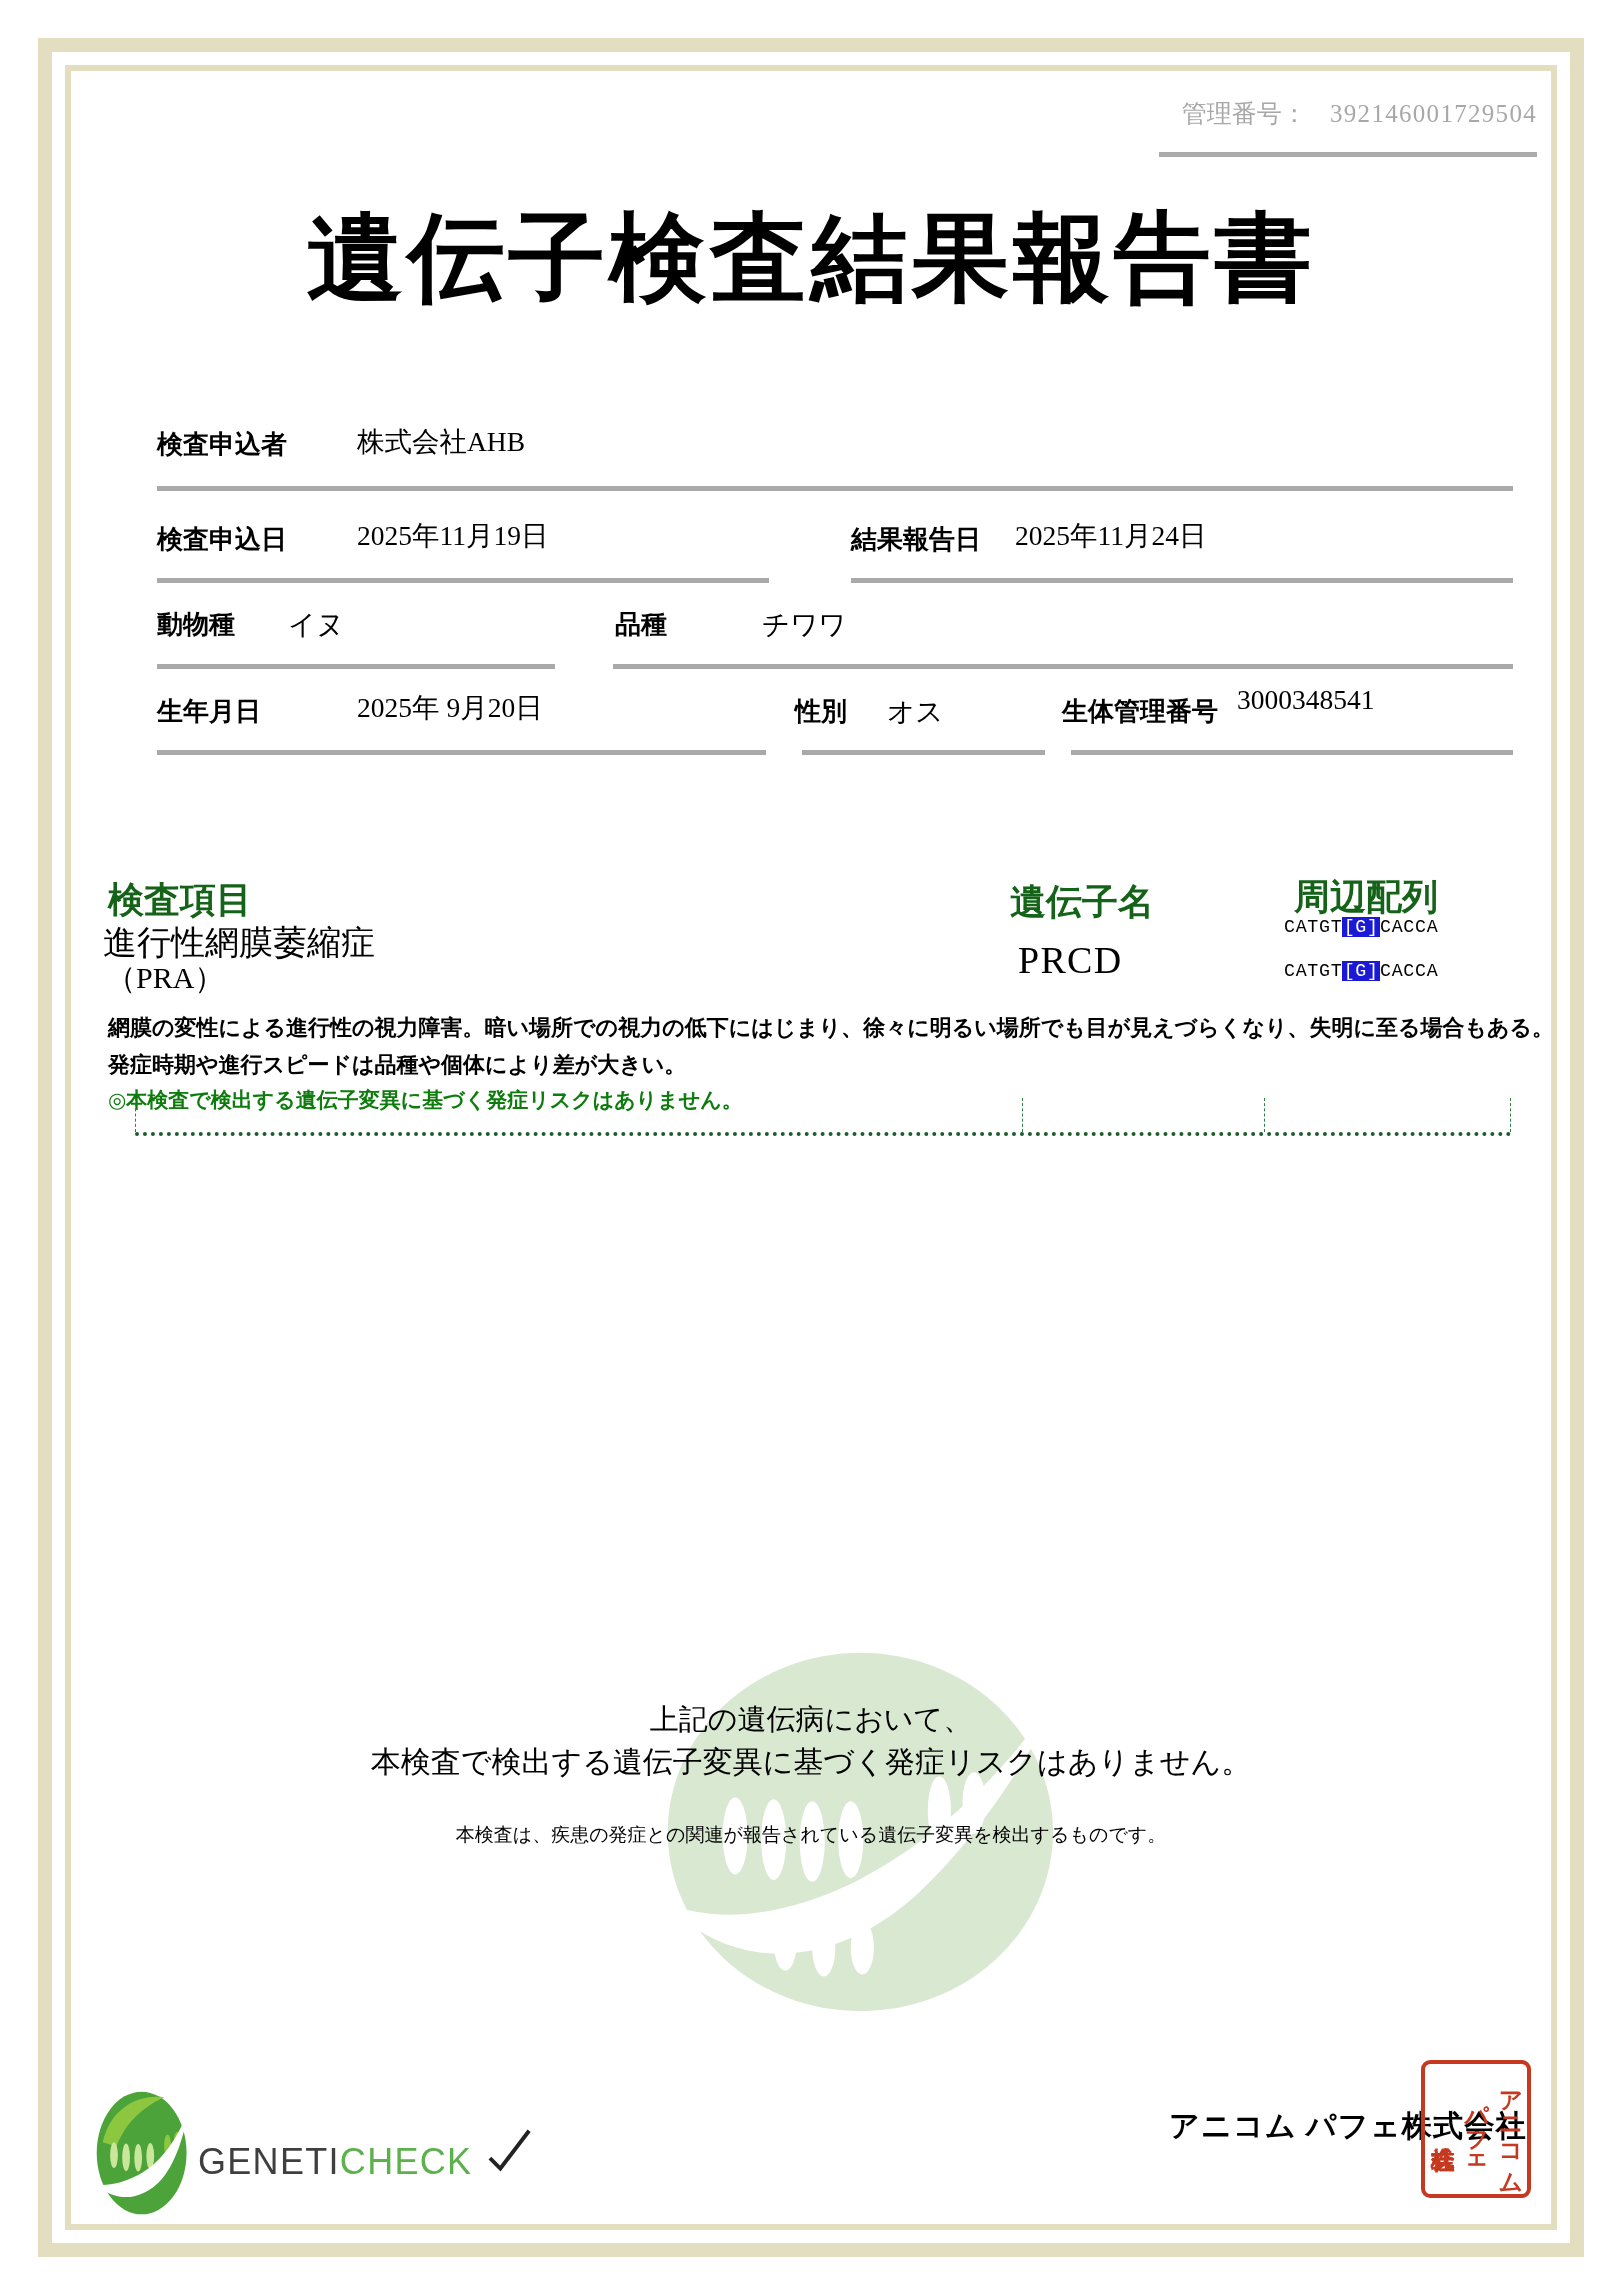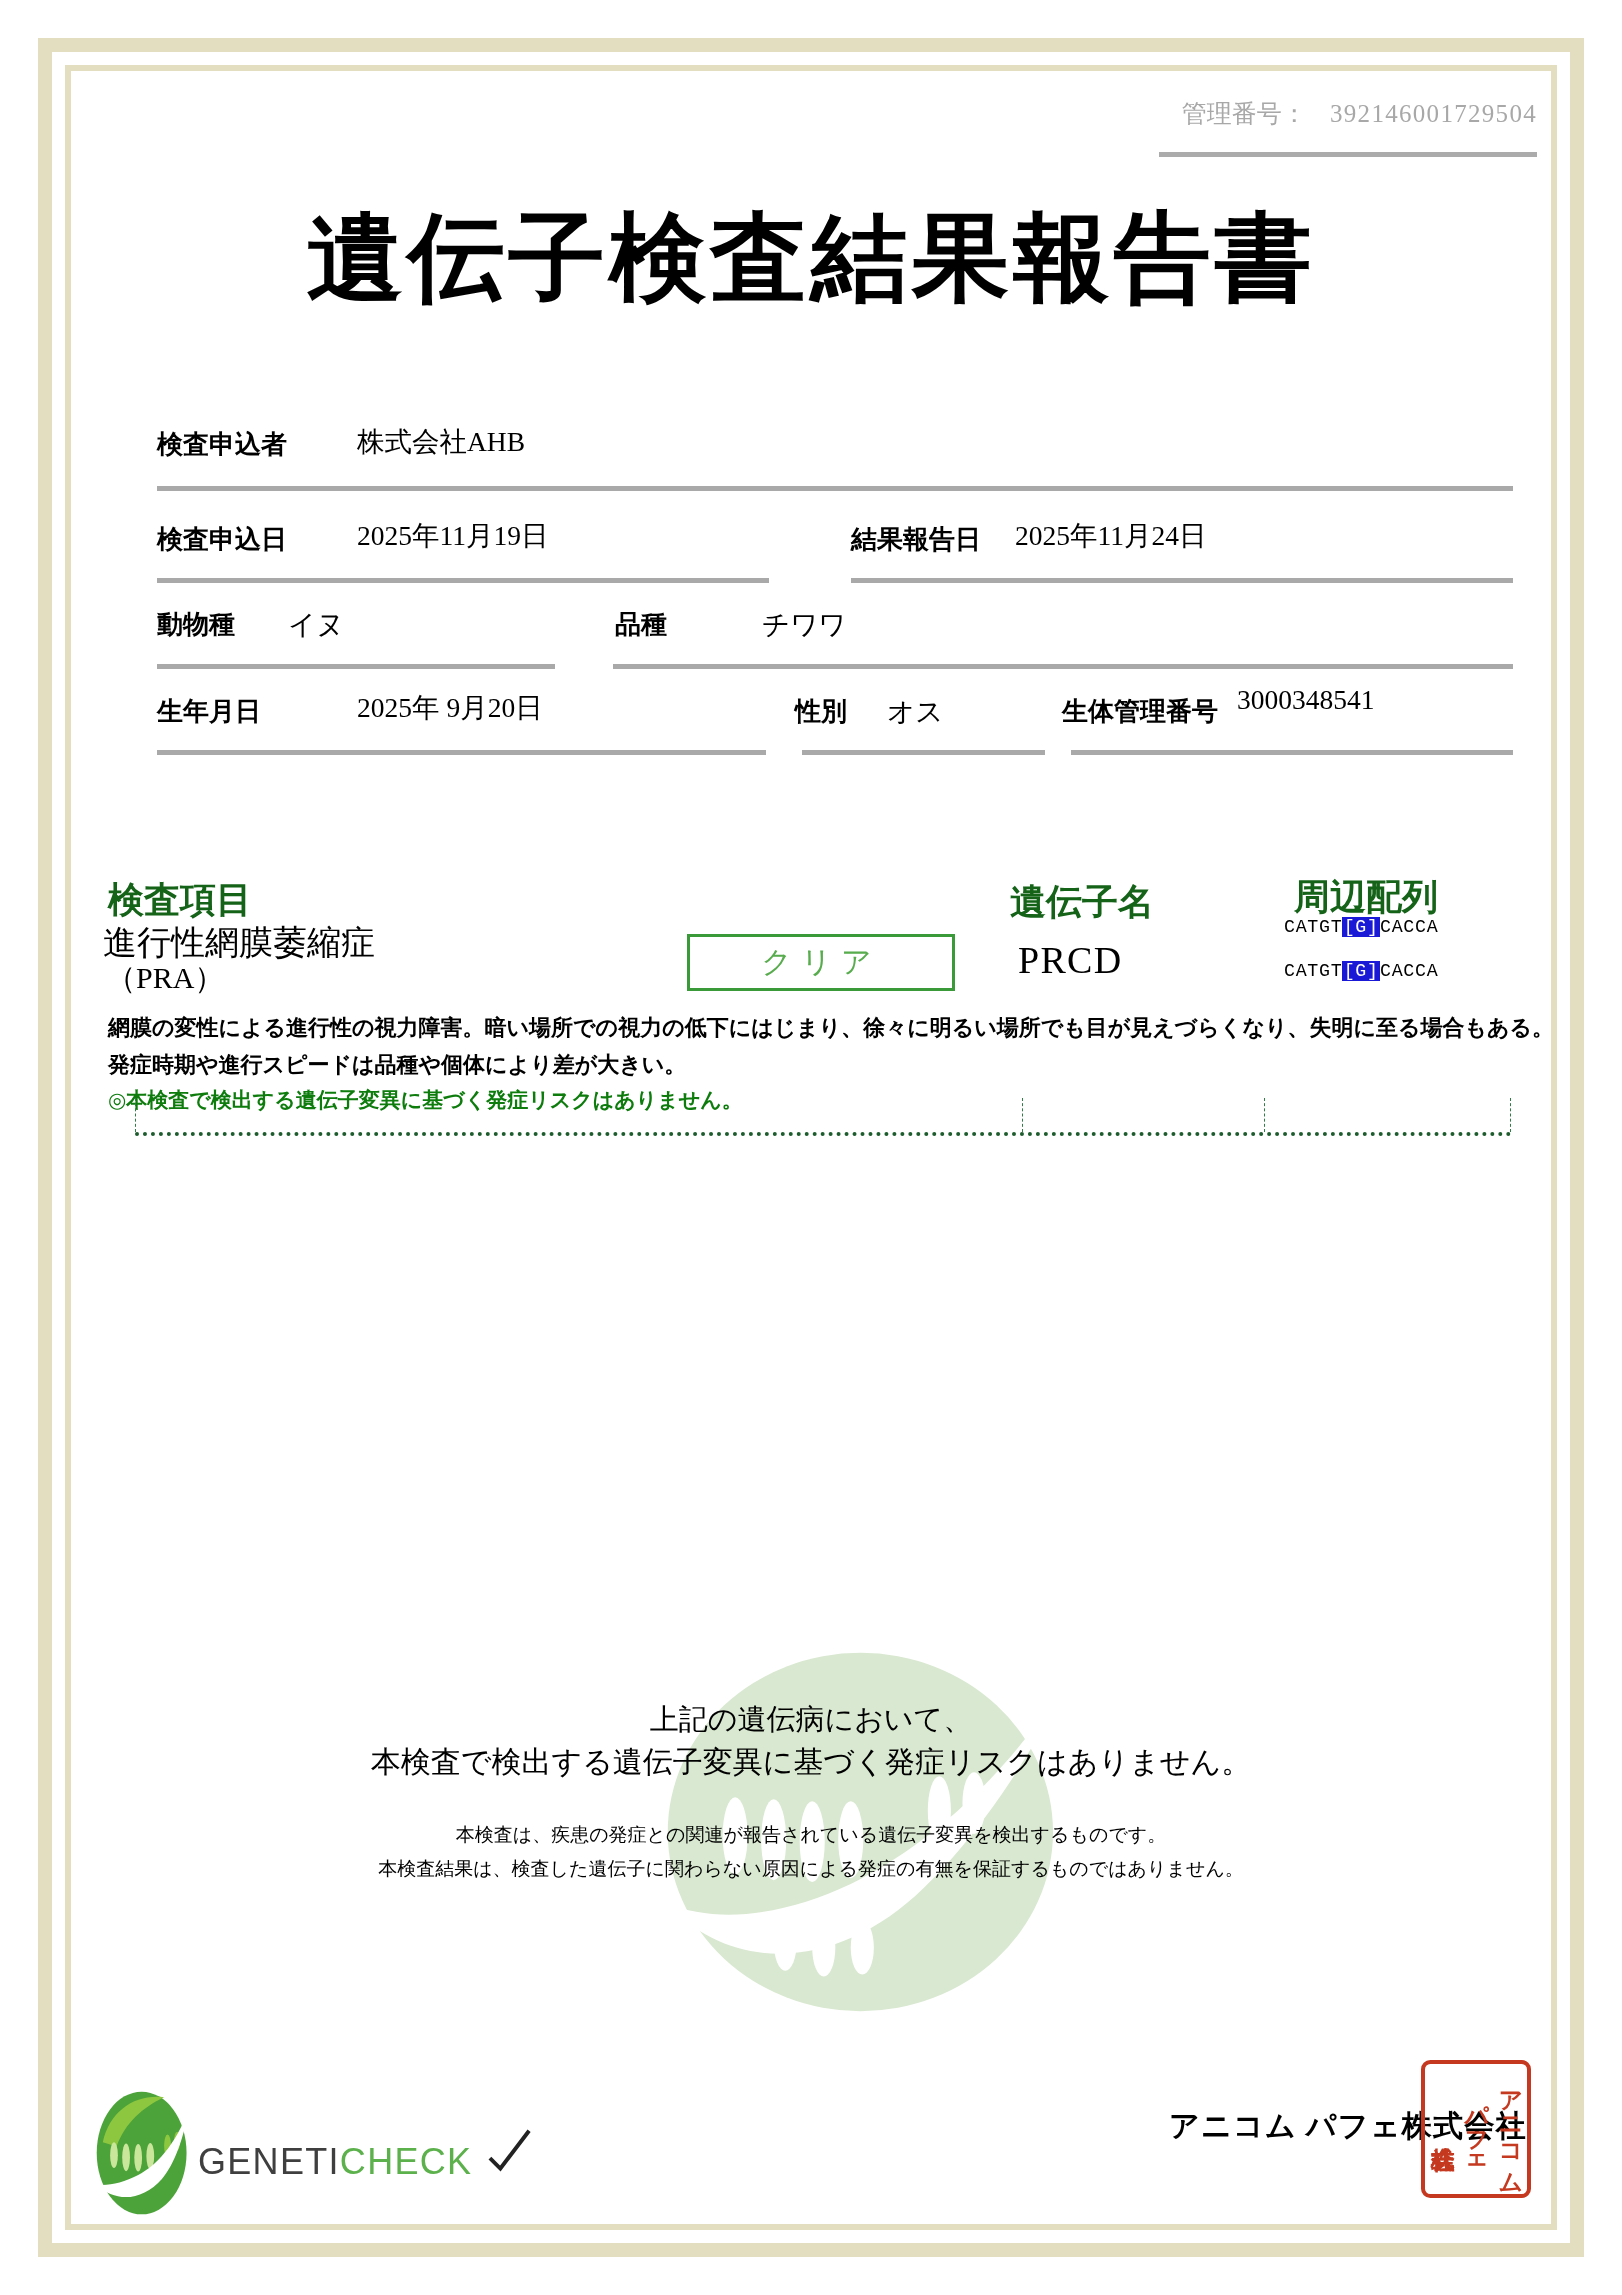--- a/index.html
+++ b/index.html
@@ -102,23 +102,20 @@
   <span class="abs val" style="left:1237px;top:684px;">3000348541</span>
   <div class="uline" style="left:1071px;top:750px;width:442px;"></div>
 
   <span class="abs hdr-green" style="left:108px;top:876px;">検査項目</span>
   <span class="abs hdr-green" style="left:1010px;top:878px;">遺伝子名</span>
   <span class="abs hdr-green" style="left:1294px;top:873px;">周辺配列</span>
 
   <span class="abs serif" style="left:103px;top:920px;font-size:34px;white-space:nowrap;">進行性網膜萎縮症</span>
   <span class="abs serif" style="left:106px;top:958px;font-size:30px;white-space:nowrap;">（PRA）</span>
 
-  <div class="abs result-box">
-    <span class="result-text">クリア</span>
-  </div>
 
   <span class="abs serif" style="left:1018px;top:938px;font-size:38px;letter-spacing:1.3px;">PRCD</span>
 
   <div class="abs mono seq" style="left:1284px;top:917px;">
     <span>CATGT</span><span class="variant">[G]</span><span>CACCA</span>
   </div>
   <div class="abs mono seq" style="left:1284px;top:961px;">
     <span>CATGT</span><span class="variant">[G]</span><span>CACCA</span>
   </div>
 
@@ -129,21 +126,20 @@
   <div class="abs dash-area">
     <div class="vdash" style="left:0;"></div>
     <div class="vdash" style="left:887px;"></div>
     <div class="vdash" style="left:1129px;"></div>
     <div class="vdash" style="left:1375px;"></div>
   </div>
 
   <div class="abs sans center-line" style="top:1700px;font-size:29px;">上記の遺伝病において、</div>
   <div class="abs sans center-line" style="top:1742px;font-size:30px;">本検査で検出する遺伝子変異に基づく発症リスクはありません。</div>
   <div class="abs sans center-line" style="top:1822px;font-size:19px;">本検査は、疾患の発症との関連が報告されている遺伝子変異を検出するものです。</div>
-  <div class="abs sans center-line" style="top:1856px;font-size:19px;">本検査結果は、検査した遺伝子に関わらない原因による発症の有無を保証するものではありません。</div>
 
   <svg class="abs" style="left:95px;top:2089px;" width="95" height="128" viewBox="0 0 220 290">
     <ellipse cx="108" cy="145" rx="104" ry="142" fill="#4ba339"></ellipse>
     <path d="M18,120 C35,45 95,8 160,16 C110,40 70,75 50,130 Z" fill="#8dc63f"></path>
     <ellipse cx="44" cy="150" rx="9" ry="30" fill="#c9e69a"></ellipse>
     <ellipse cx="72" cy="155" rx="9" ry="32" fill="#c9e69a"></ellipse>
     <ellipse cx="100" cy="156" rx="9" ry="32" fill="#c9e69a"></ellipse>
     <ellipse cx="128" cy="152" rx="9" ry="30" fill="#c9e69a"></ellipse>
     <ellipse cx="168" cy="128" rx="8" ry="26" fill="#8dc63f"></ellipse>
     <ellipse cx="190" cy="118" rx="7" ry="22" fill="#8dc63f"></ellipse>

